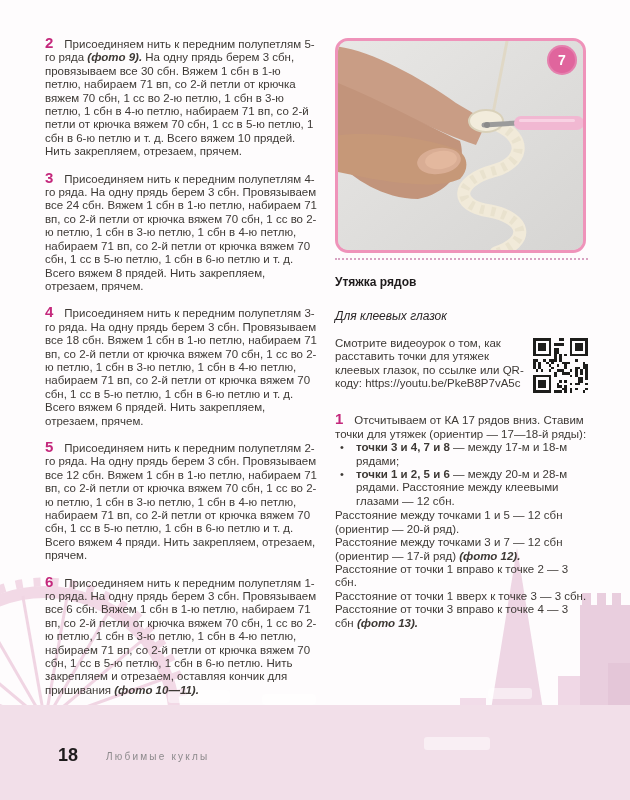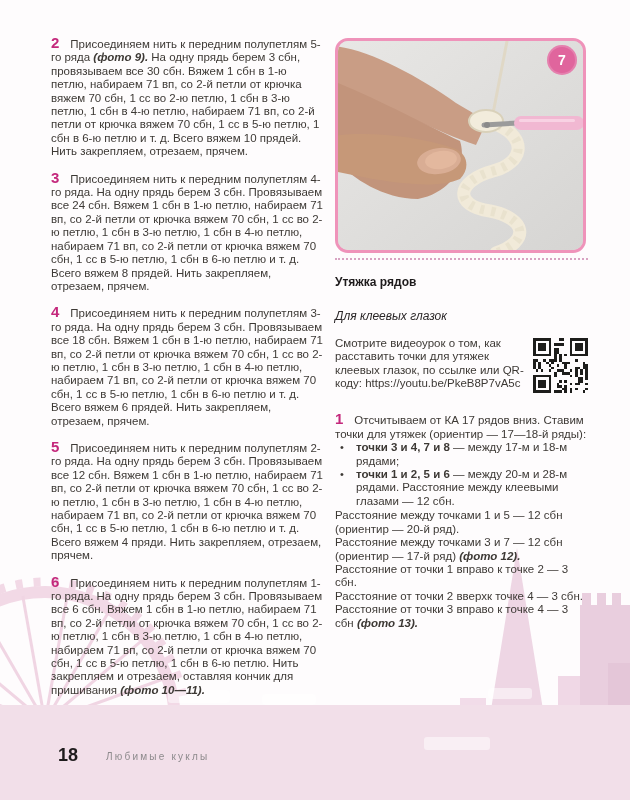--- a/index.html
+++ b/index.html
@@ -4,21 +4,21 @@
 <style>
   html,body{margin:0;padding:0;}
   #page{position:relative;width:630px;height:800px;background:#fefcfd;overflow:hidden;
         font-family:"Liberation Sans",sans-serif;color:#3d3935;}
   
   .deco{position:absolute;z-index:0;}
   #band{position:absolute;left:0;top:705px;width:630px;height:95px;background:#f2dfe9;z-index:1;}
   .cloud{position:absolute;background:rgba(255,255,255,.5);border-radius:3px;z-index:2;}
   
   .col{position:absolute;z-index:3;font-size:11.5px;line-height:13.4px;}
-  #col-left{left:51px;top:36px;width:272px;}
+  #col-left{left:45px;top:36px;width:272px;}
   #col-right{left:335px;top:38px;width:253px;}
   p{margin:0;}
   .step{margin:0 0 12px 0;}
   .num{font-size:15px;font-weight:bold;color:#c4287c;padding-right:11px;line-height:13.4px;}
   .ref{font-weight:bold;font-style:italic;}
   
   #photo{position:relative;width:245px;height:209px;border:3px solid #ef93ba;border-radius:13px;
          overflow:hidden;background:#e0dfdd;}
   #photo svg{display:block;}
   #badge{position:absolute;top:4px;right:6px;width:30px;height:30px;border-radius:50%;
@@ -333,21 +333,21 @@
   </div>
 
   <div id="step1-block">
     <p><span class="num">1</span><span>Отсчитываем от КА 17 рядов вниз. Ставим точки для утяжек (ориентир — 17—18-й ряды):</span></p>
     <div class="bullet"><span class="dot">•</span><b>точки 3 и 4, 7 и 8</b><span> — между 17-м и 18-м рядами;</span></div>
     <div class="bullet"><span class="dot">•</span><b>точки 1 и 2, 5 и 6</b><span> — между 20-м и 28-м рядами. Расстояние между клеевыми глазами — 12 сбн.</span></div>
     <div class="distances">
       <p><span>Расстояние между точками 1 и 5 — 12 сбн (ориентир — 20-й ряд).</span><span class="ref"></span></p>
       <p><span>Расстояние между точками 3 и 7 — 12 сбн (ориентир — 17-й ряд) </span><span class="ref">(фото 12).</span></p>
       <p><span>Расстояние от точки 1 вправо к точке 2 — 3 сбн.</span><span class="ref"></span></p>
-      <p><span>Расстояние от точки 2 вверхк точке 4 — 3 сбн.</span><span class="ref"></span></p>
+      <p><span>Расстояние от точки 1 вверх к точке 3 — 3 сбн.</span><span class="ref"></span></p>
       <p><span>Расстояние от точки 3 вправо к точке 4 — 3 сбн </span><span class="ref">(фото 13).</span></p>
     </div>
   </div>
 </div>
 
 <div id="footer">
   <span id="page-num">18</span><span id="footer-title">Любимые куклы</span>
 </div>
 
 </div>

